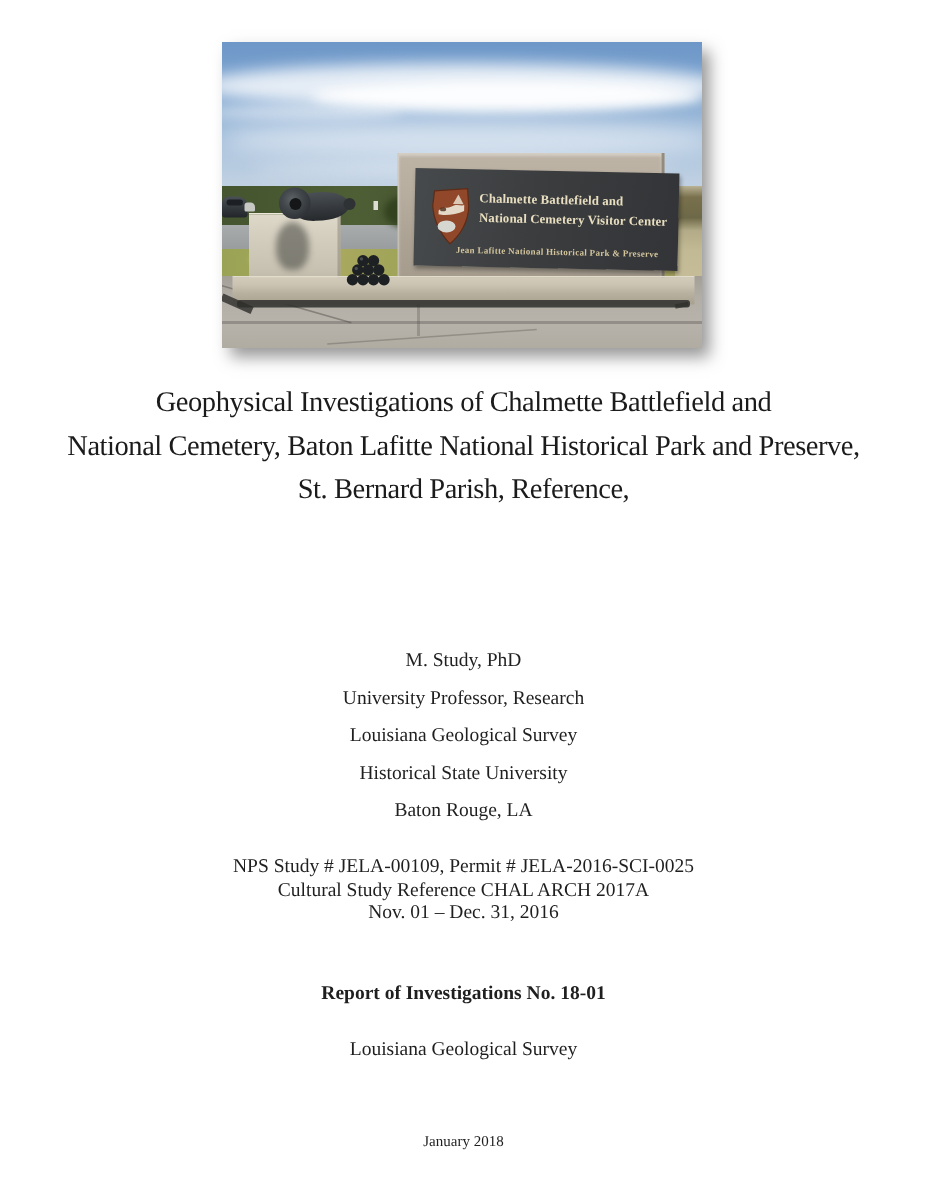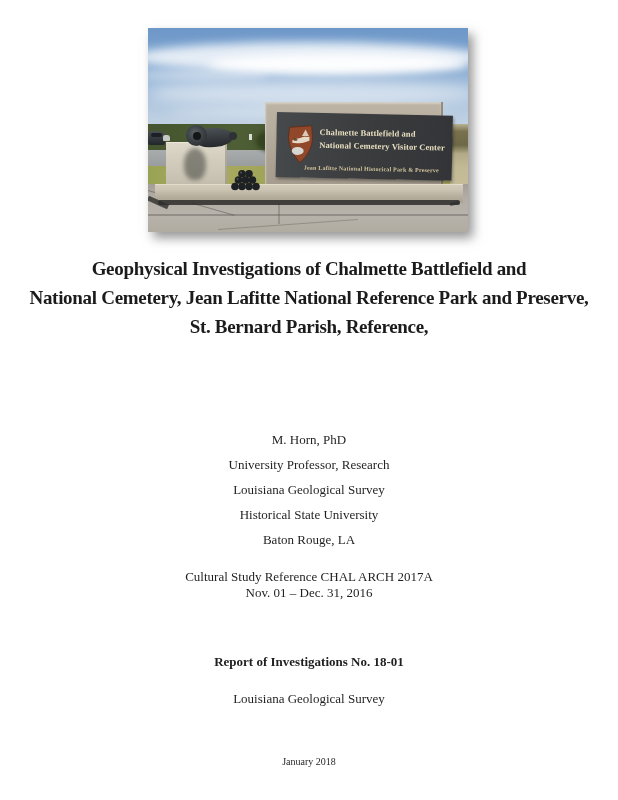--- a/index.html
+++ b/index.html
@@ -70,21 +70,21 @@
   .slab-wedge-r{left:302px;top:174px;width:9px;height:3px;background:rgba(45,45,42,.7);transform:rotate(-12deg);}
   .balls{left:82px;top:137px;width:32px;height:26px;}
   .barrel{left:48px;top:100px;width:37px;height:19px;border-radius:45% 60% 60% 45%;
     background:linear-gradient(180deg,#4a5054,#34383c 60%,#26292c);transform:rotate(-3deg);}
   .knob{left:81px;top:104px;width:8px;height:8px;border-radius:50%;background:#2e3235;}
   .muzzle{left:38px;top:97px;width:21px;height:21px;border-radius:50%;
     background:radial-gradient(circle at 42% 38%,#5d6468 0%,#43484c 35%,#303438 72%,#2b2e31 100%);}
   .bore{left:45px;top:104px;width:8px;height:8px;border-radius:50%;background:#141617;}
   
   .tblock{position:absolute;left:0;width:618px;text-align:center;}
-  .title{top:254px;font-size:19px;line-height:29px;letter-spacing:-0.3px;color:#1b1b1b;font-weight:bold;margin:0;}
+  .title{top:254px;font-size:19px;line-height:29px;letter-spacing:-0.3px;color:#1b1b1b;font-weight:normal;margin:0;}
   .authors{top:427px;font-size:13px;line-height:25px;}
   .study{top:569px;font-size:13px;line-height:15.5px;}
   .report-no{top:654px;font-size:13px;line-height:15px;font-weight:bold;}
   .publisher{top:691px;font-size:13px;line-height:15.5px;}
   .pubdate{top:754px;font-size:10px;line-height:15px;}
 </style>
 </head>
 <body>
 
 <div class="page">
@@ -153,33 +153,34 @@
     </svg>
 
     <div class="barrel"></div>
     <div class="knob"></div>
     <div class="muzzle"></div>
     <div class="bore"></div>
   </figure>
 
   <h1 class="tblock title">
     <div>Geophysical Investigations of Chalmette Battlefield and</div>
-    <div>National Cemetery, Jean Lafitte National Reference Park and Preserve,</div>
+    <div>National Cemetery, Baton Lafitte National Historical Park and Preserve,</div>
     <div>St. Bernard Parish, Reference,</div>
   </h1>
 
   <div class="tblock authors">
-    <div>M. Horn, PhD</div>
+    <div>M. Study, PhD</div>
     <div>University Professor, Research</div>
     <div>Louisiana Geological Survey</div>
     <div>Historical State University</div>
     <div>Baton Rouge, LA</div>
   </div>
 
   <div class="tblock study">
+    <div>NPS Study # JELA-00109, Permit # JELA-2016-SCI-0025</div>
     <div>Cultural Study Reference CHAL ARCH 2017A</div>
     <div>Nov. 01 – Dec. 31, 2016</div>
   </div>
 
   <div class="tblock report-no">Report of Investigations No. 18-01</div>
 
   <div class="tblock publisher">
     <div>Louisiana Geological Survey</div>
   </div>
 

